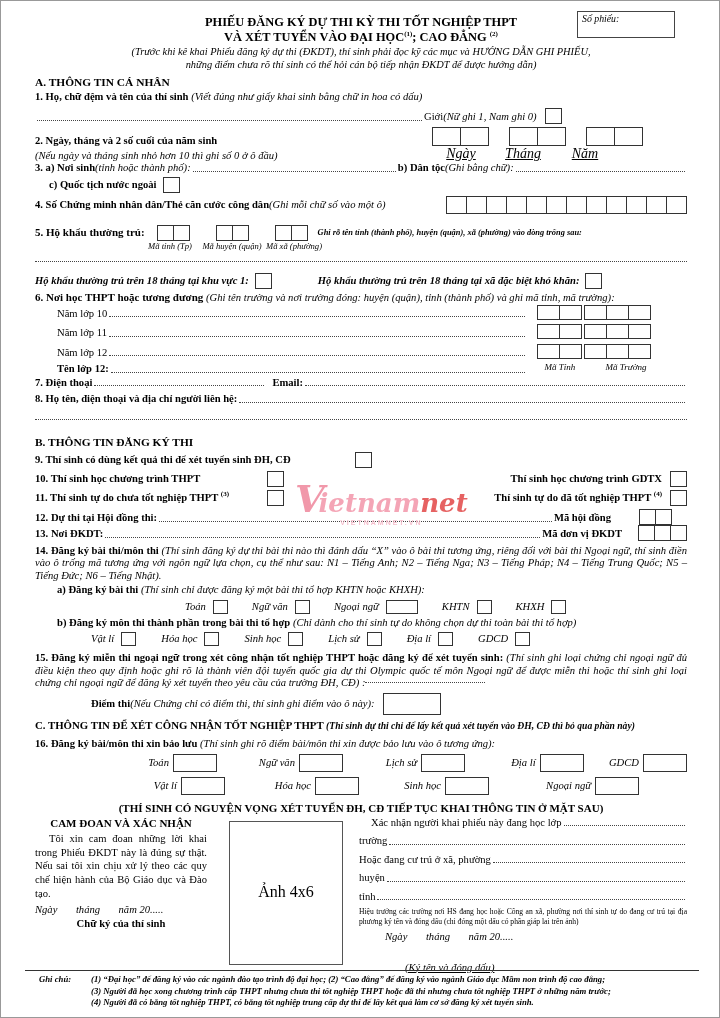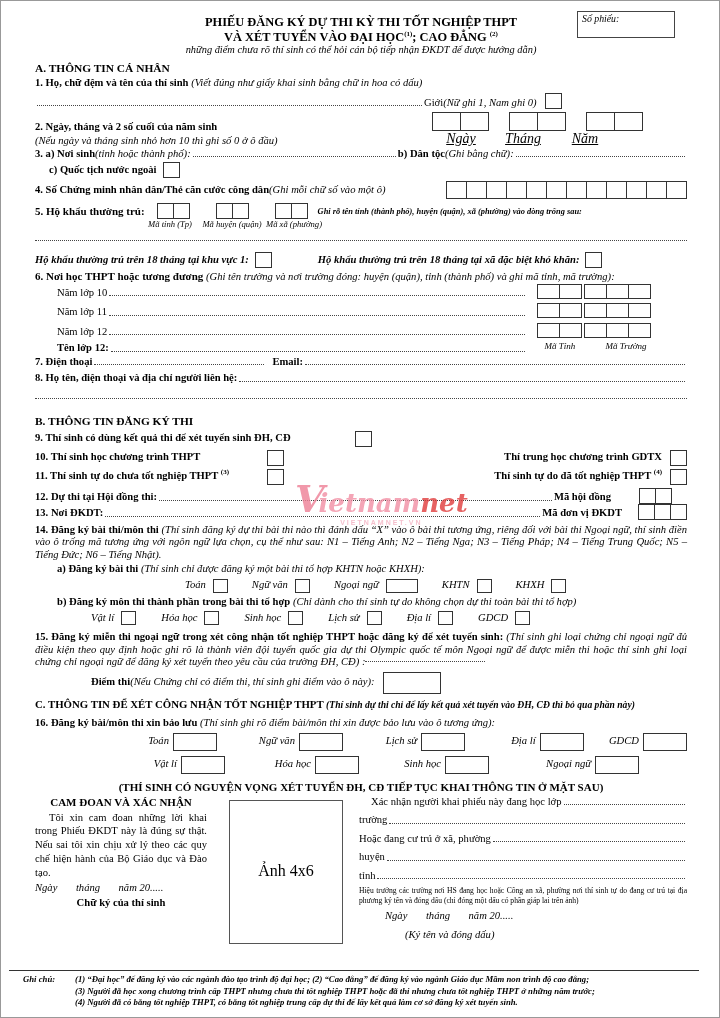--- a/index.html
+++ b/index.html
@@ -49,20 +49,21 @@
 
   
   <div style="position:relative;margin-top:6px;">
     <div class="c b" style="font-size:12.4px;">PHIẾU ĐĂNG KÝ DỰ THI KỲ THI TỐT NGHIỆP THPT</div>
     <div class="c b" style="font-size:12.4px;">
       <span>VÀ XÉT TUYỂN VÀO ĐẠI HỌC</span><span class="sup">(1)</span><span>; CAO ĐẲNG </span><span class="sup">(2)</span>
     </div>
     <div style="position:absolute;right:12px;top:-4px;width:98px;height:27px;border:1px solid #444;padding:1px 4px;box-sizing:border-box;">
       <span class="i" style="font-size:9.8px;">Số phiếu:</span>
     </div>
+    <div class="c i" style="margin-top:2px;font-size:10.4px;">(Trước khi kê khai Phiếu đăng ký dự thi (ĐKDT), thí sinh phải đọc kỹ các mục và HƯỚNG DẪN GHI PHIẾU,</div>
     <div class="c i" style="font-size:10.4px;">những điểm chưa rõ thí sinh có thể hỏi cán bộ tiếp nhận ĐKDT để được hướng dẫn)</div>
   </div>
 
   
   <div class="sec" style="margin-top:5px;">A. THÔNG TIN CÁ NHÂN</div>
 
   <div style="margin-top:2px;">
     <span class="b">1. Họ, chữ đệm và tên của thí sinh </span><span class="i">(Viết đúng như giấy khai sinh bằng chữ in hoa có dấu)</span>
   </div>
   <div class="r" style="margin-top:4px;">
@@ -126,21 +127,21 @@
         <span class="bx bxc"></span>
         <span class="bx bxc"></span>
         <span class="bx bxc"></span>
         <span class="bx bxc"></span>
         <span class="bx bxc"></span>
         <span class="bx bxc"></span>
         <span class="bx bxc"></span>
     </span>
   </div>
 
-  <div class="rm" style="margin-top:4px;">
+  <div class="rm" style="margin-top:11px;">
     <span class="b" style="font-size:11px;">5. Hộ khẩu thường trú:</span>
     <span class="bg" style="margin-left:12px;">
         <span class="bx bxh"></span>
         <span class="bx bxh"></span>
       </span>
     <span class="bg" style="margin-left:26px;">
         <span class="bx bxh"></span>
         <span class="bx bxh"></span>
       </span>
     <span class="bg" style="margin-left:26px;">
@@ -229,21 +230,21 @@
   
   <div class="sec" style="margin-top:10px;">B. THÔNG TIN ĐĂNG KÝ THI</div>
 
   <div class="rm" style="margin-top:2px;">
     <span class="b">9. Thí sinh có dùng kết quả thi để xét tuyển sinh ĐH, CĐ</span>
     <span class="bx bxh" style="margin-left:64px;"></span>
   </div>
   <div class="rm" style="margin-top:3px;">
     <span class="b" style="width:232px;">10. Thí sinh học chương trình THPT</span>
     <span class="bx bxh"></span>
-    <span class="b" style="margin-left:auto;">Thí trung học chương trình GDTX</span>
+    <span class="b" style="margin-left:auto;">Thí sinh học chương trình GDTX</span>
     <span class="bx bxh" style="margin-left:8px;"></span>
   </div>
   <div class="rm" style="margin-top:3px;">
     <span class="b" style="width:232px;"><span>11. Thí sinh tự do chưa tốt nghiệp THPT </span><span class="sup">(3)</span></span>
     <span class="bx bxh"></span>
     <span class="b" style="margin-left:auto;"><span>Thí sinh tự do đã tốt nghiệp THPT </span><span class="sup">(4)</span></span>
     <span class="bx bxh" style="margin-left:8px;"></span>
   </div>
   <div class="r" style="margin-top:3px;">
     <span class="b">12. Dự thi tại Hội đồng thi:</span>
@@ -409,26 +410,26 @@
       <div class="r" style="margin-top:6px;">
           <span>huyện</span>
           <span class="dots"></span>
         </div>
       <div class="r" style="margin-top:6px;">
           <span>tỉnh</span>
           <span class="dots"></span>
         </div>
       <p class="just" style="margin-top:4px;font-size:7.6px;line-height:1.3;">Hiệu trưởng các trường nơi HS đang học hoặc Công an xã, phường nơi thí sinh tự do đang cư trú tại địa phương ký tên và đóng dấu (chỉ đóng một dấu có phần giáp lai trên ảnh)</p>
       <div class="i pre" style="margin-top:4px;margin-left:26px;">Ngày       tháng       năm 20.....</div>
-      <div class="i" style="margin-left:46px;margin-top:7px;">(Ký tên và đóng dấu)</div>
-    </div>
-  </div>
-
-  
-  <div style="position:absolute;left:8px;right:20px;bottom:8px;">
+      <div class="i" style="margin-left:46px;margin-top:18px;text-decoration:underline;">(Ký tên và đóng dấu)</div>
+    </div>
+  </div>
+
+  
+  <div style="position:absolute;left:24px;right:20px;bottom:8px;">
     <div style="border-top:1.4px solid #333;margin-bottom:3px;"></div>
     <div style="display:flex;font-size:8.7px;line-height:1.35;">
       <span class="bi" style="flex:0 0 52px;margin-left:14px;">Ghi chú:</span>
       <div class="bi" style="flex:1;">
         <div>(1) “Đại học” để đăng ký vào các ngành đào tạo trình độ đại học; (2) “Cao đẳng” để đăng ký vào ngành Giáo dục Mầm non trình độ cao đẳng;</div>
         <div>(3) Người đã học xong chương trình cấp THPT nhưng chưa thi tốt nghiệp THPT hoặc đã thi nhưng chưa tốt nghiệp THPT ở những năm trước;</div>
         <div>(4) Người đã có bằng tốt nghiệp THPT, có bằng tốt nghiệp trung cấp dự thi để lấy kết quả làm cơ sở đăng ký xét tuyển sinh.</div>
       </div>
     </div>
   </div>

